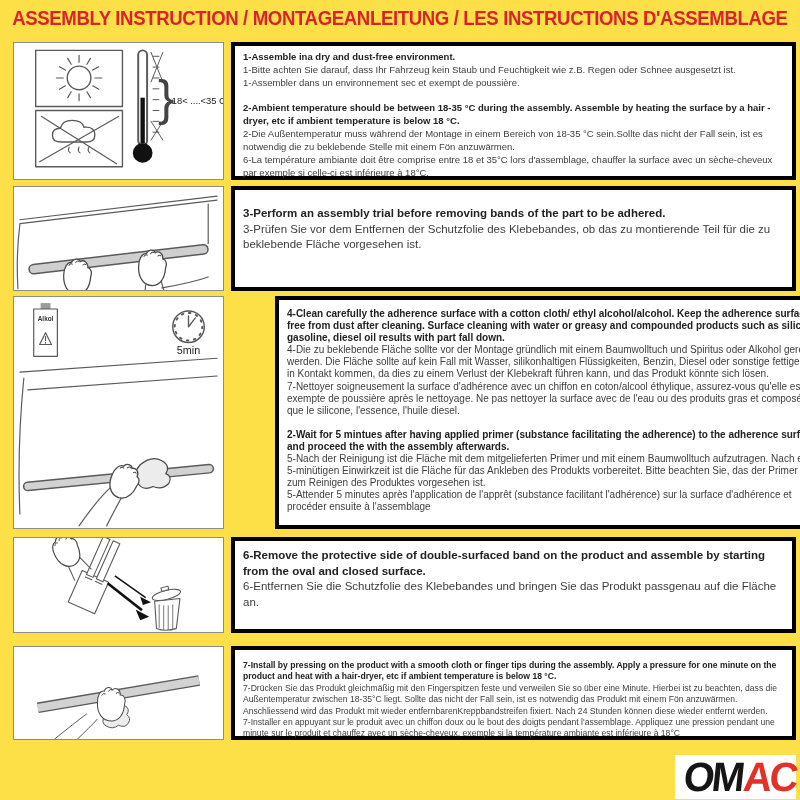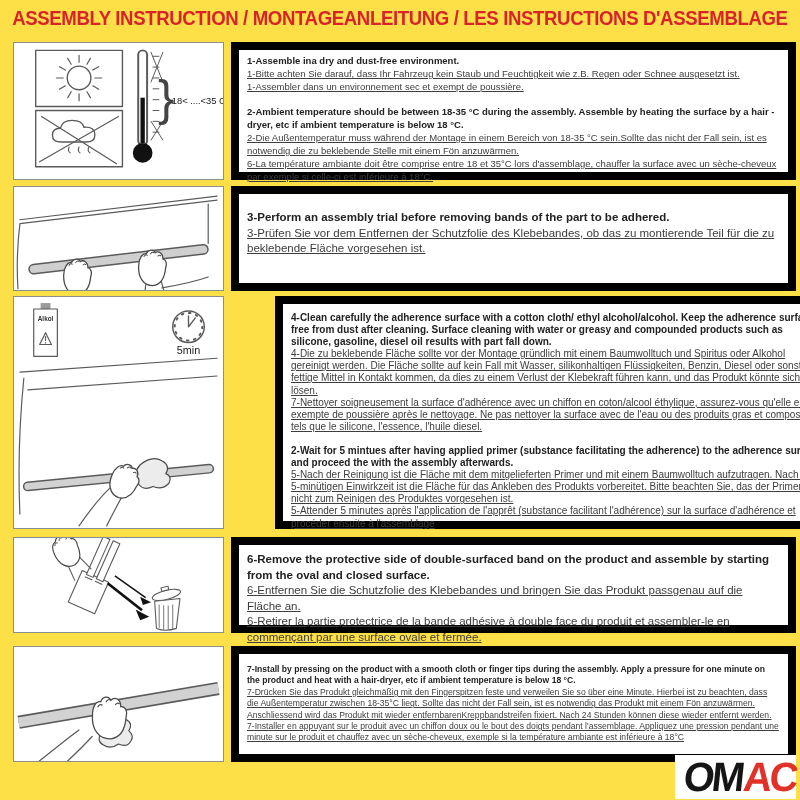--- a/index.html
+++ b/index.html
@@ -5,25 +5,25 @@
   html,body{margin:0;padding:0;background:#fff;}
   .sheet{position:relative;width:800px;height:800px;background:#fde047;overflow:hidden;
          font-family:"Liberation Sans",sans-serif;-webkit-font-smoothing:antialiased;}
   .title{position:absolute;top:0;left:0;right:0;height:36px;display:flex;align-items:center;justify-content:center;}
   .title span{color:#d9232b;font-weight:bold;font-size:20px;letter-spacing:-0.4px;white-space:nowrap;
               transform:scaleX(0.93);}
   .row{position:absolute;left:13px;width:783px;}
   .illus{position:absolute;left:0;top:0;width:211px;height:100%;border:1.5px solid #8d8d8d;
          background:#fff;box-sizing:border-box;}
   .illus svg{display:block;width:100%;height:100%;}
-  .txt{position:absolute;left:218px;top:0;width:565px;height:100%;border:8px solid #000000;
+  .txt{position:absolute;left:218px;top:0;width:565px;height:100%;border:4px solid #000000;
        background:#fff;box-sizing:border-box;padding:4px 8px;color:#2e2e2e;}
   .txt p{margin:0;}
   .txt .en{font-weight:bold;color:#222;}
-  .txt .de,.txt .fr{font-weight:normal;color:#3d3d3d;text-decoration:underline;}
+  .txt .de,.txt .fr{font-weight:normal;color:#3d3d3d;}
   .txt .gap{margin-top:12px;}
   .size-a{font-size:9.5px;line-height:13px;}
   .size-b{font-size:11.5px;line-height:15.5px;padding-top:16px;}
   .size-c{font-size:10px;line-height:12.1px;padding-top:8px;margin-left:44px;}
   .size-d{font-size:11.5px;line-height:15.5px;padding-top:7px;}
   .size-e{font-size:8.6px;line-height:11.4px;padding-top:10px;}
   .logo{position:absolute;right:4px;bottom:1px;height:44px;display:flex;align-items:center;
         background:#fff;padding-left:8px;z-index:5;}
   .logo .word{font-weight:bold;font-size:41px;letter-spacing:-3px;line-height:40px;
         transform:skewX(-6deg) scaleX(0.97);}
@@ -170,25 +170,24 @@
           <path d="M94,50 L132,80" stroke="#111" stroke-width="3" fill="none"></path>
           <path d="M140,87 L125,79 L130,91 Z" fill="#111"></path>
           <path d="M102,42 L136,66" stroke="#111" stroke-width="1.6" fill="none"></path>
           <path d="M142,71 L130,65 L133,74 Z" fill="#111"></path>
         </g>
       </svg>
     </div>
     <div class="txt size-d">
       <p class="en">6-Remove the protective side of double-surfaced band on the product and assemble by starting from the oval and closed surface.</p>
       <p class="de">6-Entfernen Sie die Schutzfolie des Klebebandes und bringen Sie das Produkt passgenau auf die Fläche an.</p>
-      <p class="fr">6-Retirer la partie protectrice de la bande adhésive à double face du produit et assembler-le en commençant par une surface ovale et fermée.</p>
-    </div>
-  </div>
-
-  <div class="row" style="top:646px;height:116px;">
+    </div>
+  </div>
+
+  <div class="row" style="top:646px;height:94px;">
     <div class="illus">
       <svg viewBox="0 0 212 121">
         <line x1="0" y1="80" x2="212" y2="44" stroke="#5a5a5a" stroke-width="14"></line>
         <line x1="0" y1="80" x2="212" y2="44" stroke="#d2d2d2" stroke-width="10.5"></line>
         <g stroke="#5a5a5a" fill="none" stroke-width="1.3" stroke-linecap="round">
           <path d="M22,121 Q48,100 64,88 M52,121 Q68,106 78,95"></path>
         </g>
         <path fill="#ececec" stroke="#4a4a4a" stroke-width="1.2" d="M88,90 q-6,10 2,14 q8,5 16,-1 q9,4 13,-3 q4,-6 -2,-11 q5,-8 -3,-12 q-9,-5 -15,2 q-8,-2 -11,11 z"></path>
         <g transform="translate(94,68) rotate(-8) scale(1.35)">
           <path fill="#fff" stroke="#4a4a4a" stroke-width="1" d="M0,22 C-10,21 -14,12 -12,2 C-11,-5 -8,-9 -4,-8 C-2,-12 3,-12 4,-8 C8,-11 12,-7 11,-2 C15,-2 16,3 14,7 C12,16 8,22 0,22 Z"></path>

